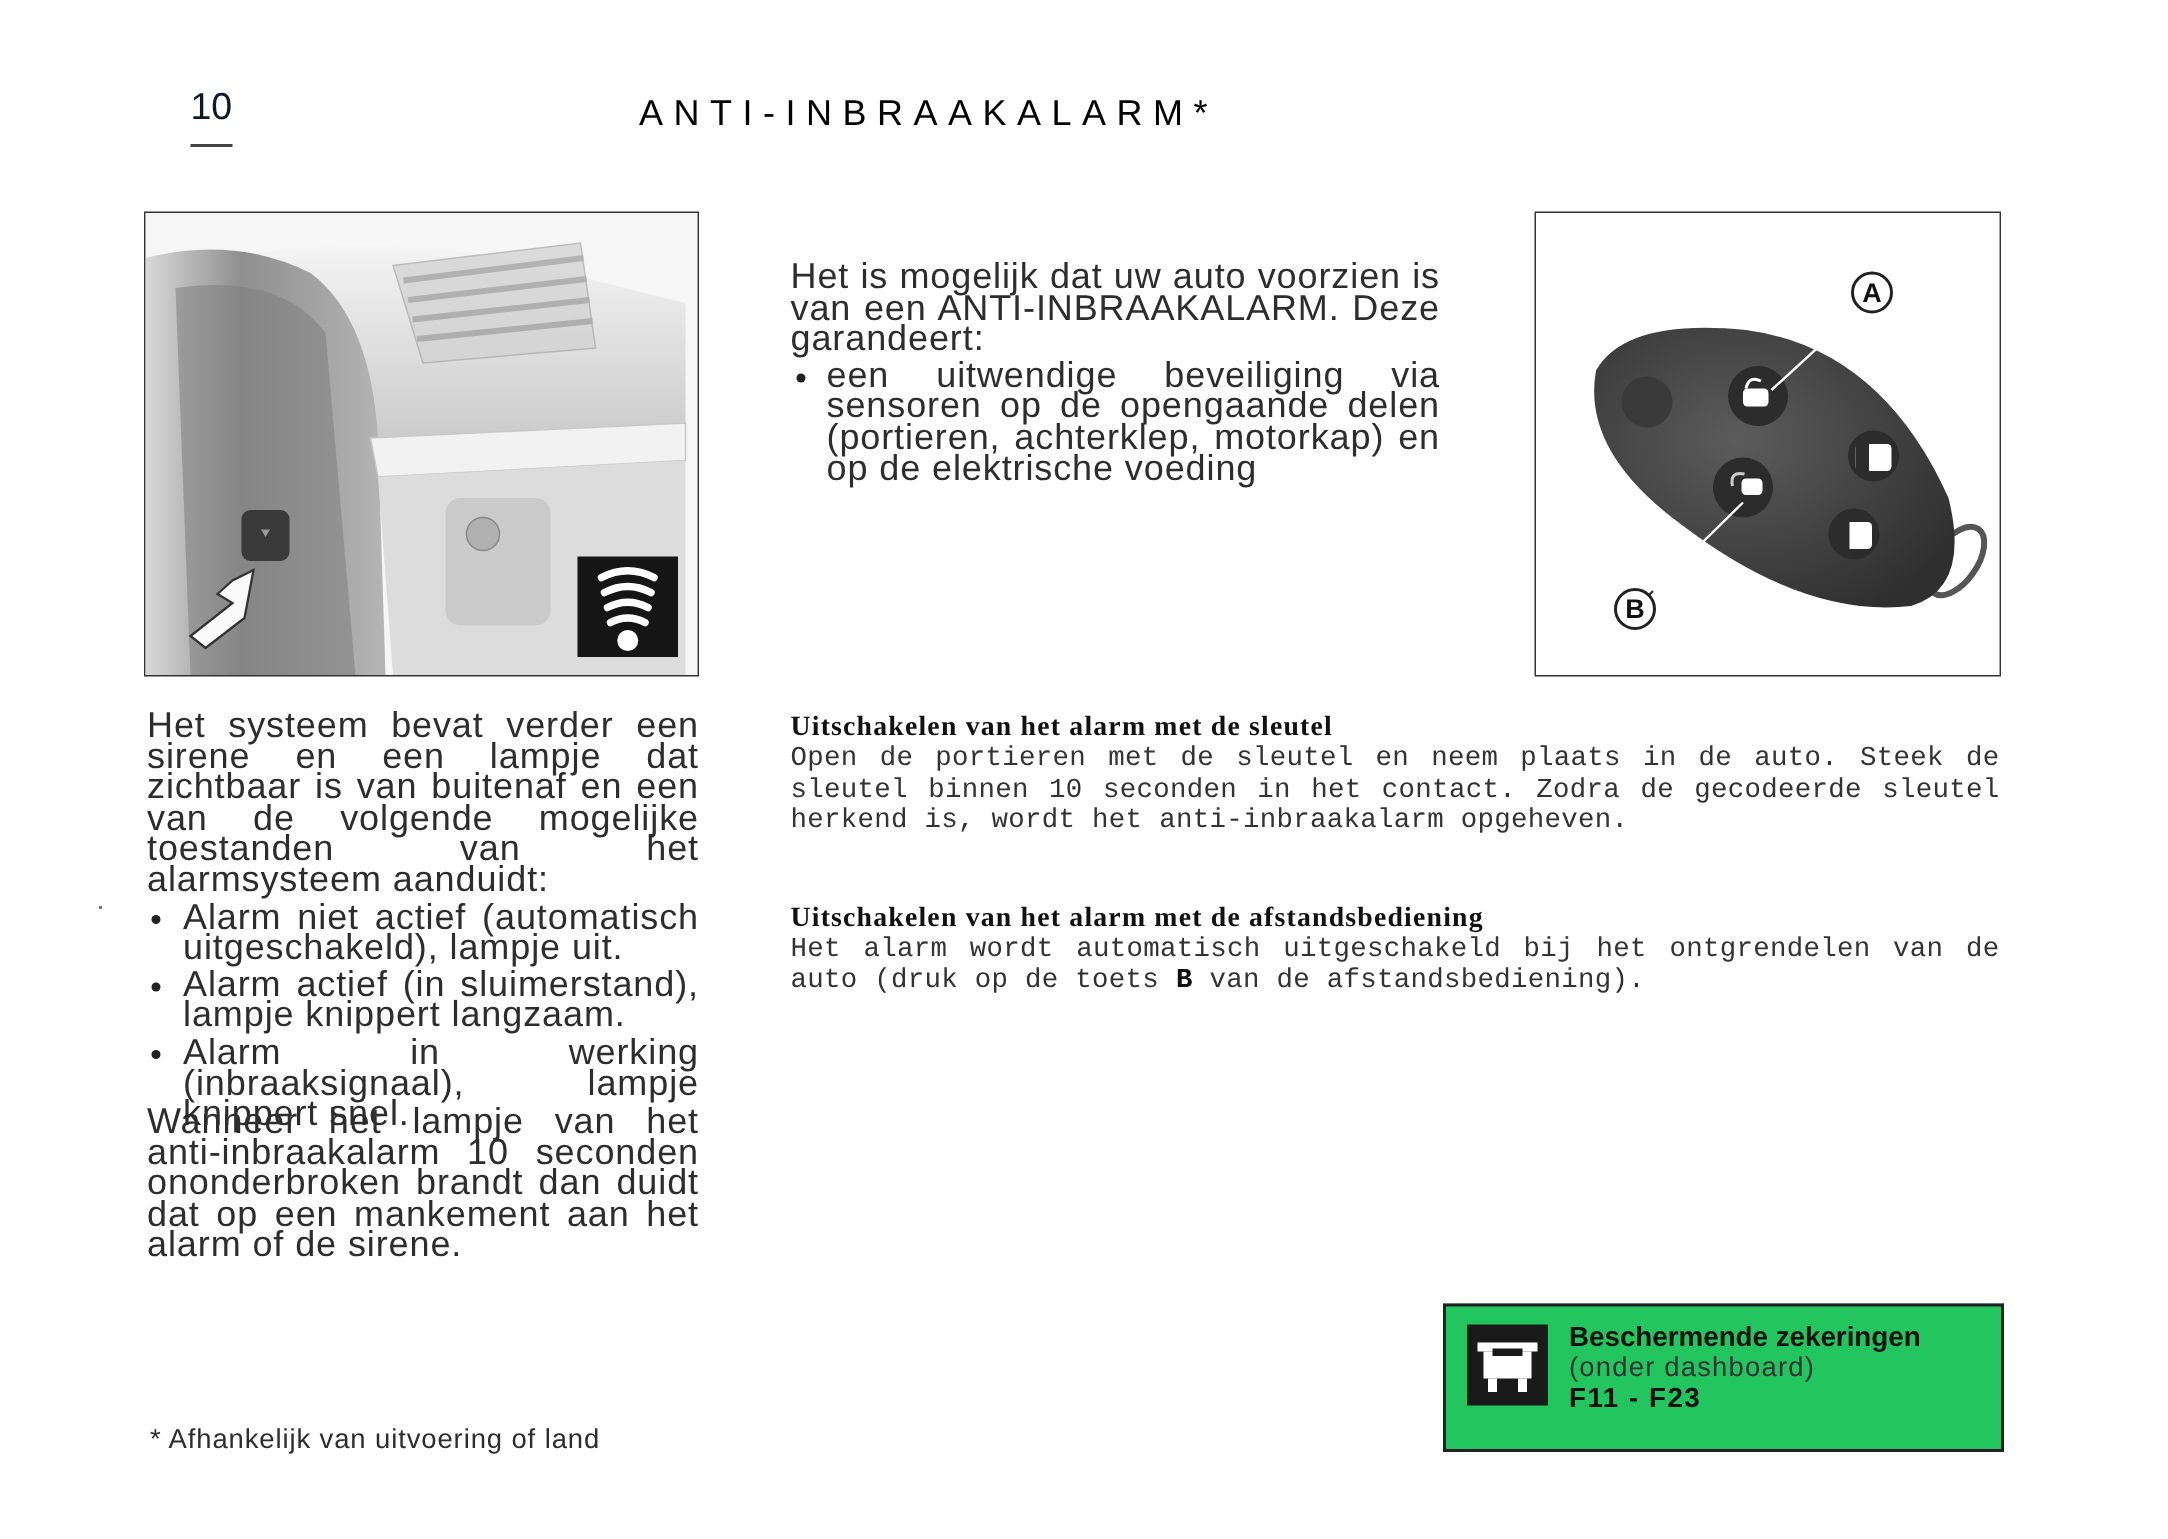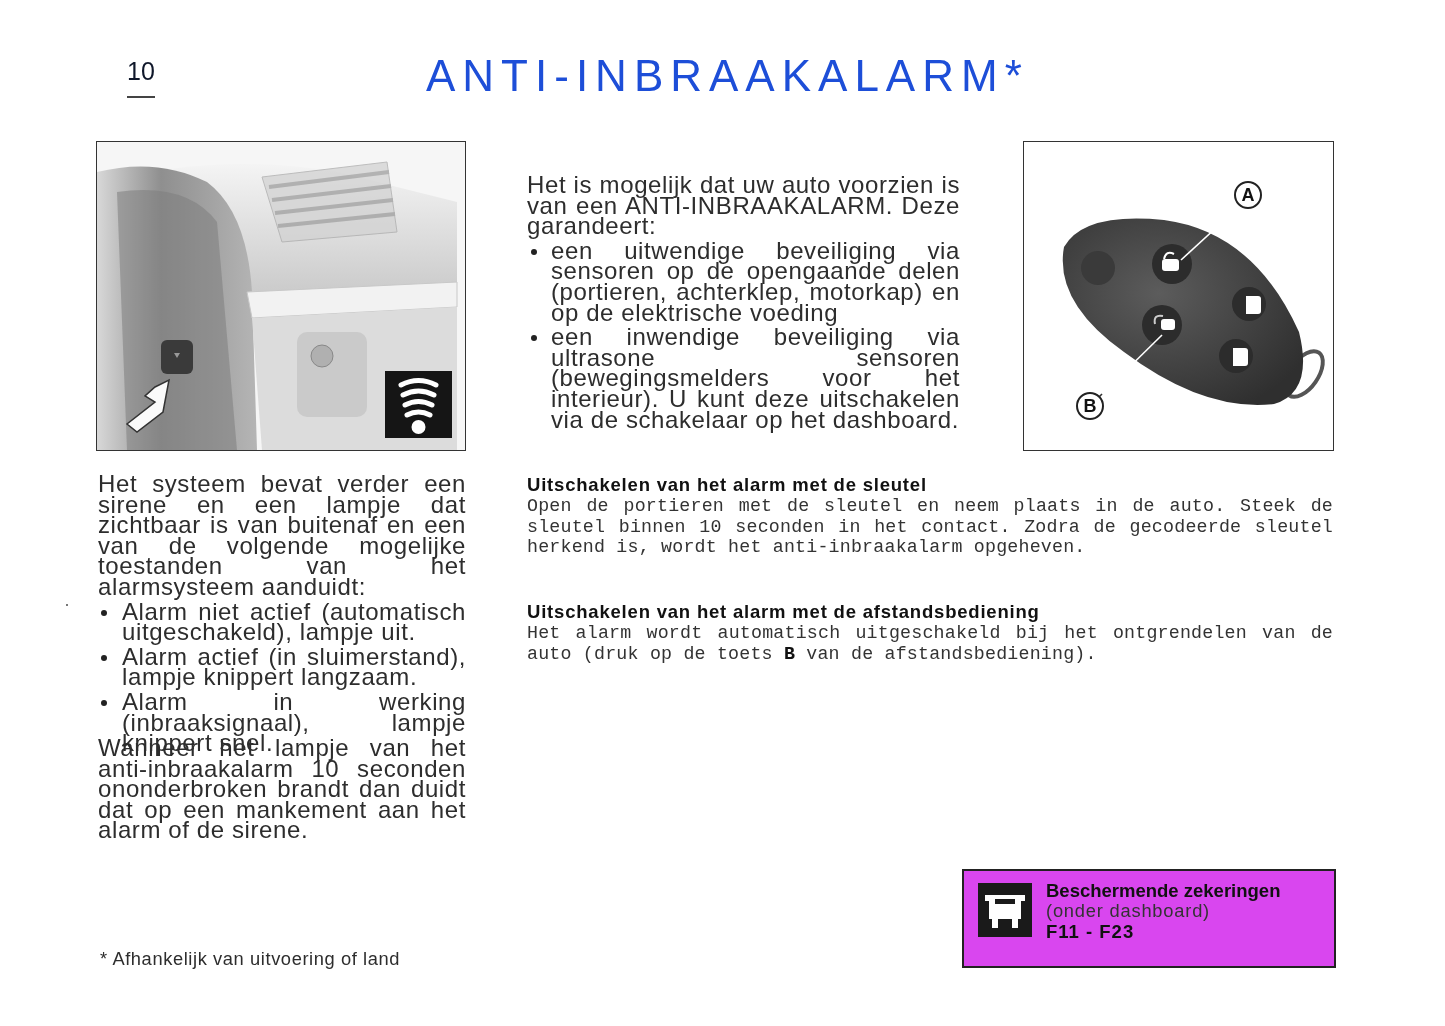--- a/index.html
+++ b/index.html
@@ -8,21 +8,21 @@
     font-family: "Liberation Sans", "DejaVu Sans", sans-serif;
     color: #2a2a2a;
   }
   .page-number {
     position: absolute; left: 127px; top: 58px;
     font-size: 25px; letter-spacing: 0px; color: #0f172a;
     border-bottom: 2px solid #444; line-height: 26px; padding-bottom: 12px;
   }
   .page-title {
     position: absolute; left: 426px; top: 56px;
-    font-size: 44px; letter-spacing: 7px; color: #1d4ed8; font-weight: normal;
+    font-size: 24px; letter-spacing: 7px; color: #000000; font-weight: normal;
     line-height: 40px;
   }
   .figure {
     position: absolute; border: 1.5px solid #333; background: #fff; overflow: hidden;
   }
   #fig-dashboard { left: 96px; top: 141px; width: 368px; height: 308px; }
   #fig-remote { left: 1023px; top: 141px; width: 309px; height: 308px; }
 
   .body-text {
     position: absolute; font-size: 24px; line-height: 20.6px; color: #2d2d2d;
@@ -42,31 +42,32 @@
   #left-col { left: 98px; top: 474px; width: 368px; }
   #left-col ul.bullets li { margin-top: 4px; padding-left: 24px; }
   #left-col ul.bullets li::before { left: 3px; }
   #left-note { left: 98px; top: 738px; width: 368px; }
   #footnote { left: 100px; top: 949px; width: 370px; font-size: 18.3px; letter-spacing: 0.6px; color: #2d2d2d; }
 
   .section { position: absolute; left: 527px; width: 806px; }
   .section h2 {
     margin: 0; font-size: 18.5px; font-weight: bold; letter-spacing: 0.8px; color: #111;
     line-height: 22px;
+    font-family: Liberation Serif, serif;
   }
   .section .sect-text {
     font-size: 18.3px; line-height: 20.6px; letter-spacing: 0.2px; color: #333; text-align: justify; font-family: Liberation Mono, monospace;
   }
   #section-key { top: 474px; }
   #section-remote { top: 601px; }
   .bold-key { font-weight: bold; color: #111; }
 
   .fuse-box {
     position: absolute; left: 962px; top: 869px; width: 370px; height: 95px;
-    border: 2px solid #222; background: #d946ef;
+    border: 2px solid #222; background: #22c55e;
   }
   .fuse-icon {
     position: absolute; left: 14px; top: 12px; width: 54px; height: 54px; background: #1a1a1a;
   }
   .fuse-lines { position: absolute; left: 82px; top: 9px; }
   .fuse-title { font-size: 18.5px; font-weight: bold; color: #111; line-height: 21px; }
   .fuse-sub { font-size: 18.3px; color: #333; line-height: 20px; letter-spacing: 0.8px; }
   .fuse-range { font-size: 18.5px; font-weight: bold; color: #111; line-height: 21px; letter-spacing: 1px; }
   .stray-dot { position: absolute; left: 66px; top: 604px; width: 2px; height: 2px; background: #777; }
 </style>
@@ -130,21 +131,20 @@
         <path d="M18 24 Q33.5 16 49 24" stroke="#fff" stroke-width="5" fill="none" stroke-linecap="round"></path>
         <path d="M16 14 Q33.5 5 51 14" stroke="#fff" stroke-width="5" fill="none" stroke-linecap="round"></path>
       </svg>
     </div>
   </div>
 
   <div class="body-text justify" id="intro">
     <p>Het is mogelijk dat uw auto voorzien is van een ANTI-INBRAAKALARM. Deze garandeert:</p>
     <ul class="bullets">
       <li>een uitwendige beveiliging via sensoren op de opengaande delen (portieren, achterklep, motorkap) en op de elektrische voeding</li>
-      <li>een inwendige beveiliging via ultrasone sensoren (bewegingsmelders voor het interieur). U kunt deze uitschakelen via de schakelaar op het dashboard.</li>
     </ul>
   </div>
 
   <div class="figure" id="fig-remote">
     <svg width="309" height="308" viewBox="0 0 309 308">
       <defs>
         <radialGradient id="fob" cx="0.4" cy="0.4" r="0.7">
           <stop offset="0" stop-color="#5c5c5c"></stop>
           <stop offset="1" stop-color="#2f2f2f"></stop>
         </radialGradient>

